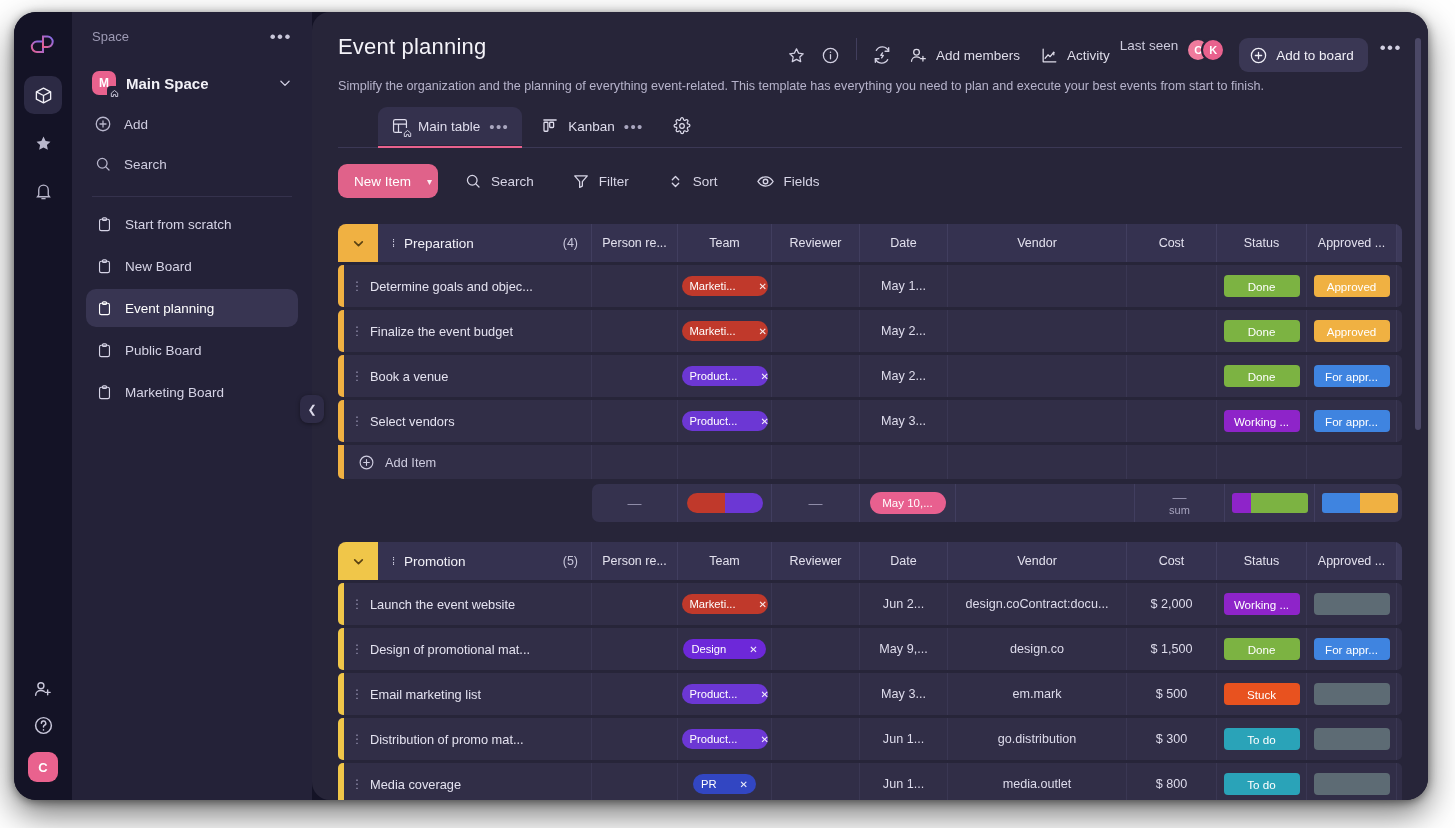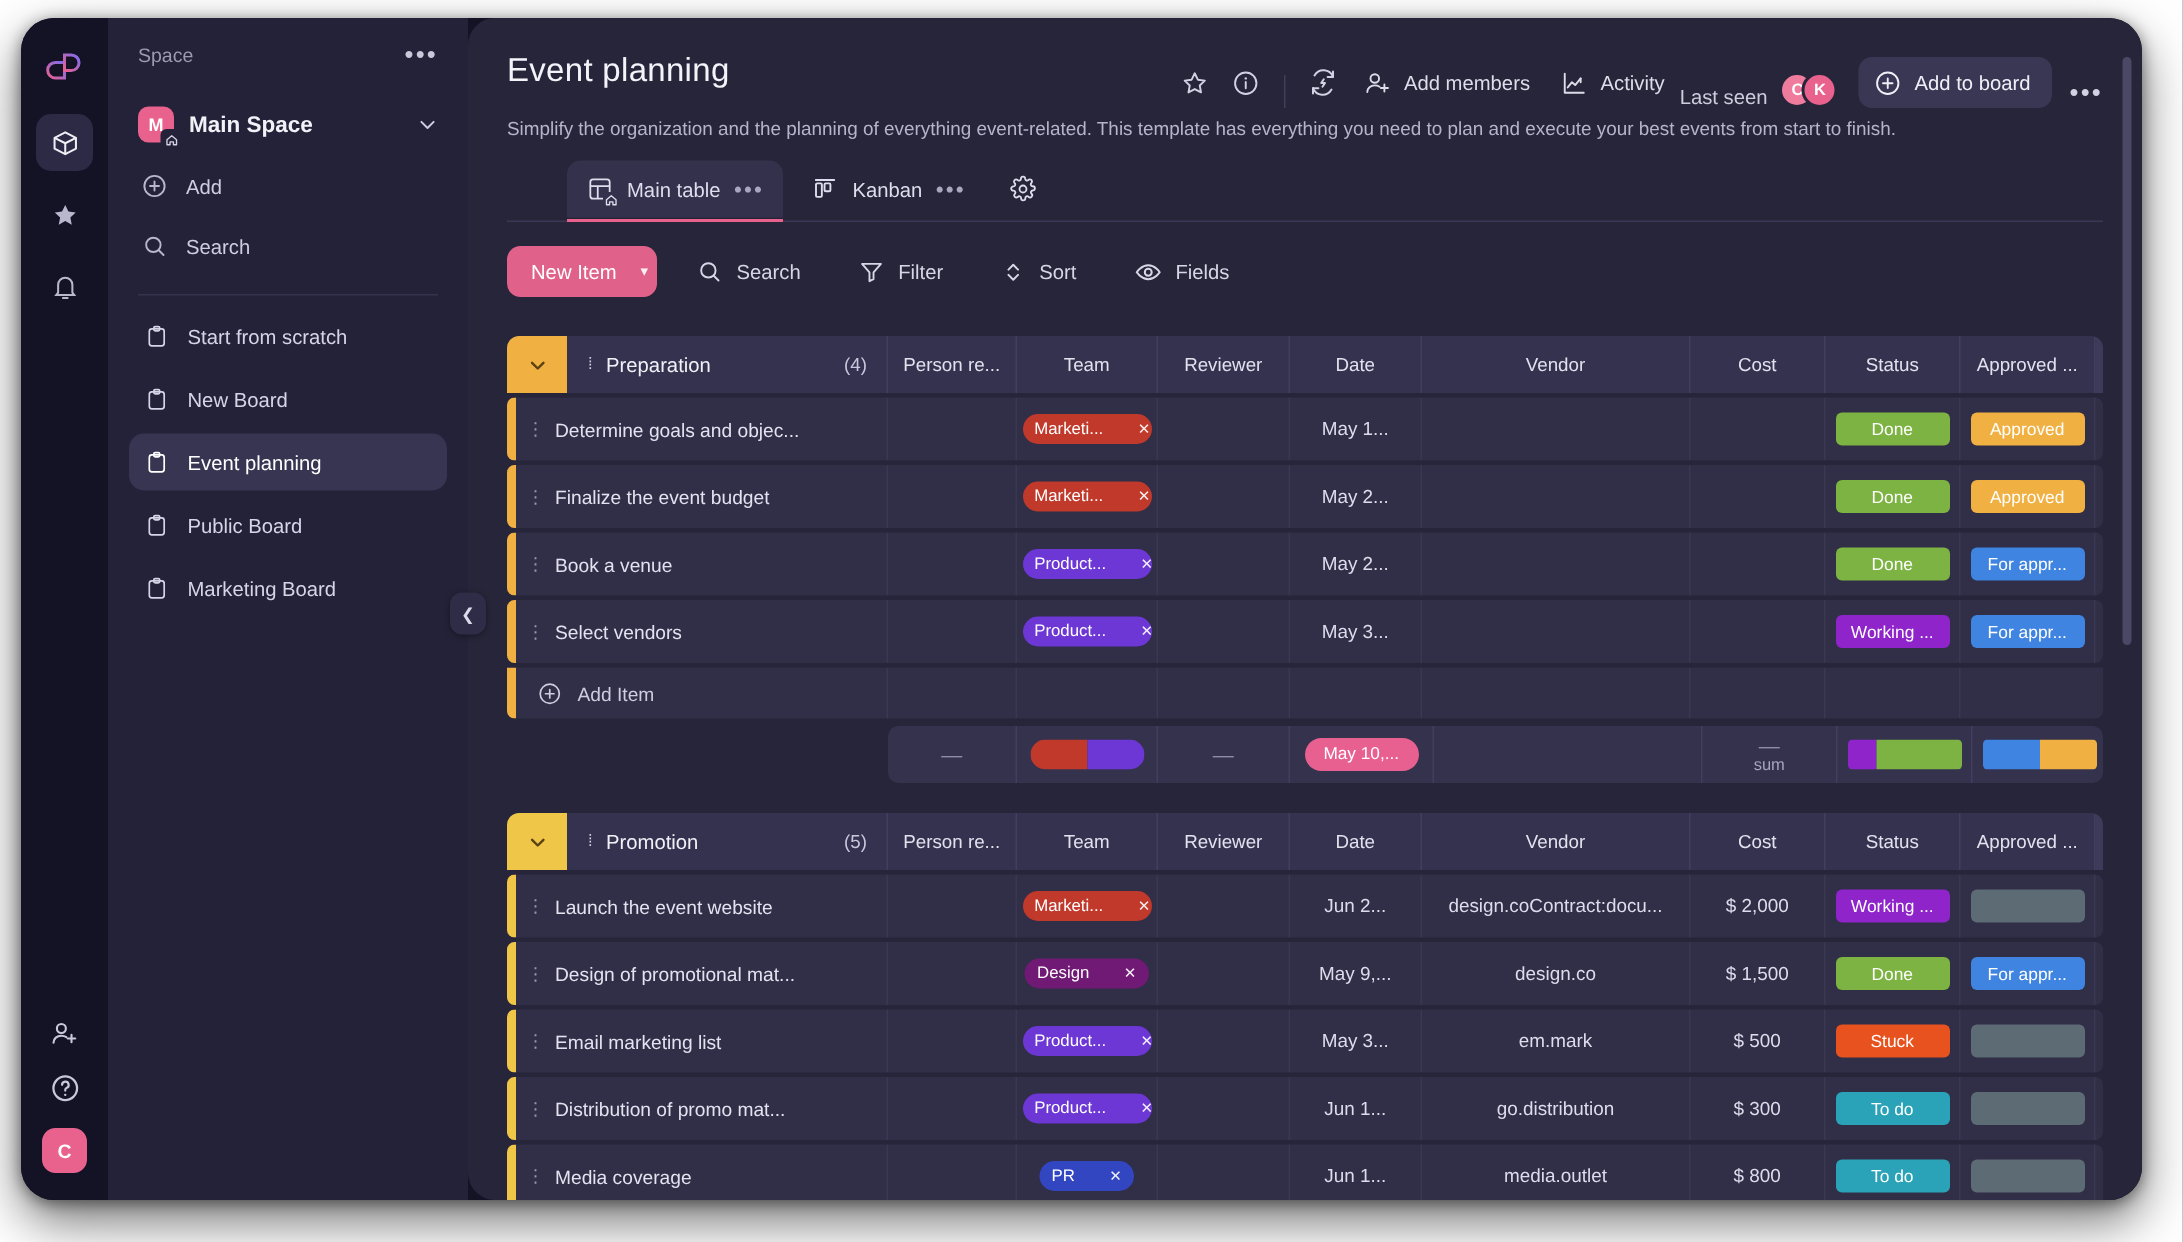--- a/index.html
+++ b/index.html
@@ -110,21 +110,21 @@
   
   .main {
     flex: 1; background: #272539;
     border-radius: 18px 0 0 18px;
     position: relative; overflow: hidden;
   }
   .main-pad { padding: 0 26px; }
 
   .hdr-row { display: flex; align-items: flex-start; padding-top: 22px; }
   .board-title { color: #f4f3f9; font-size: 22px; font-weight: 400; letter-spacing: .2px; }
-  .hdr-actions { margin-left: auto; display: flex; align-items: flex-end; gap: 0; padding-top: 4px; }
+  .hdr-actions { margin-left: auto; display: flex; align-items: flex-start; gap: 0; padding-top: 4px; }
   .hdr-ic {
     width: 34px; height: 34px; border-radius: 8px;
     display: flex; align-items: center; justify-content: center;
     color: #d2d0e2;
   }
   .vsep { width: 1px; height: 22px; background: #413e5c; margin: 0 8px; }
   .hdr-btn {
     display: flex; align-items: center; gap: 8px;
     height: 34px; padding: 0 10px; border-radius: 8px;
     color: #dedce9; font-size: 13.5px; white-space: nowrap;
@@ -833,21 +833,21 @@
           </div>
 
           <div class="data-row">
             <div class="row-acc yellow"></div>
             <div class="cell left c-title" style="width:248px;flex:0 0 248px">
               <span class="kebab">⋮</span>
               <span class="title-text">Design of promotional mat...</span>
             </div>
             <div class="cell c-pers"></div>
             <div class="cell c-team">
-              <span class="tag" style="background:#701a75">
+              <span class="tag" style="background:#6d28d9">
                 <span>Design</span>
                 <span class="x">✕</span>
               </span>
             </div>
             <div class="cell c-rev"></div>
             <div class="cell c-date">May 9,...</div>
             <div class="cell c-vend" style="padding:0 10px">design.co</div>
             <div class="cell c-cost">$ 1,500</div>
             <div class="cell c-stat">
               <span class="pill" style="background:#7cb342">Done</span>

